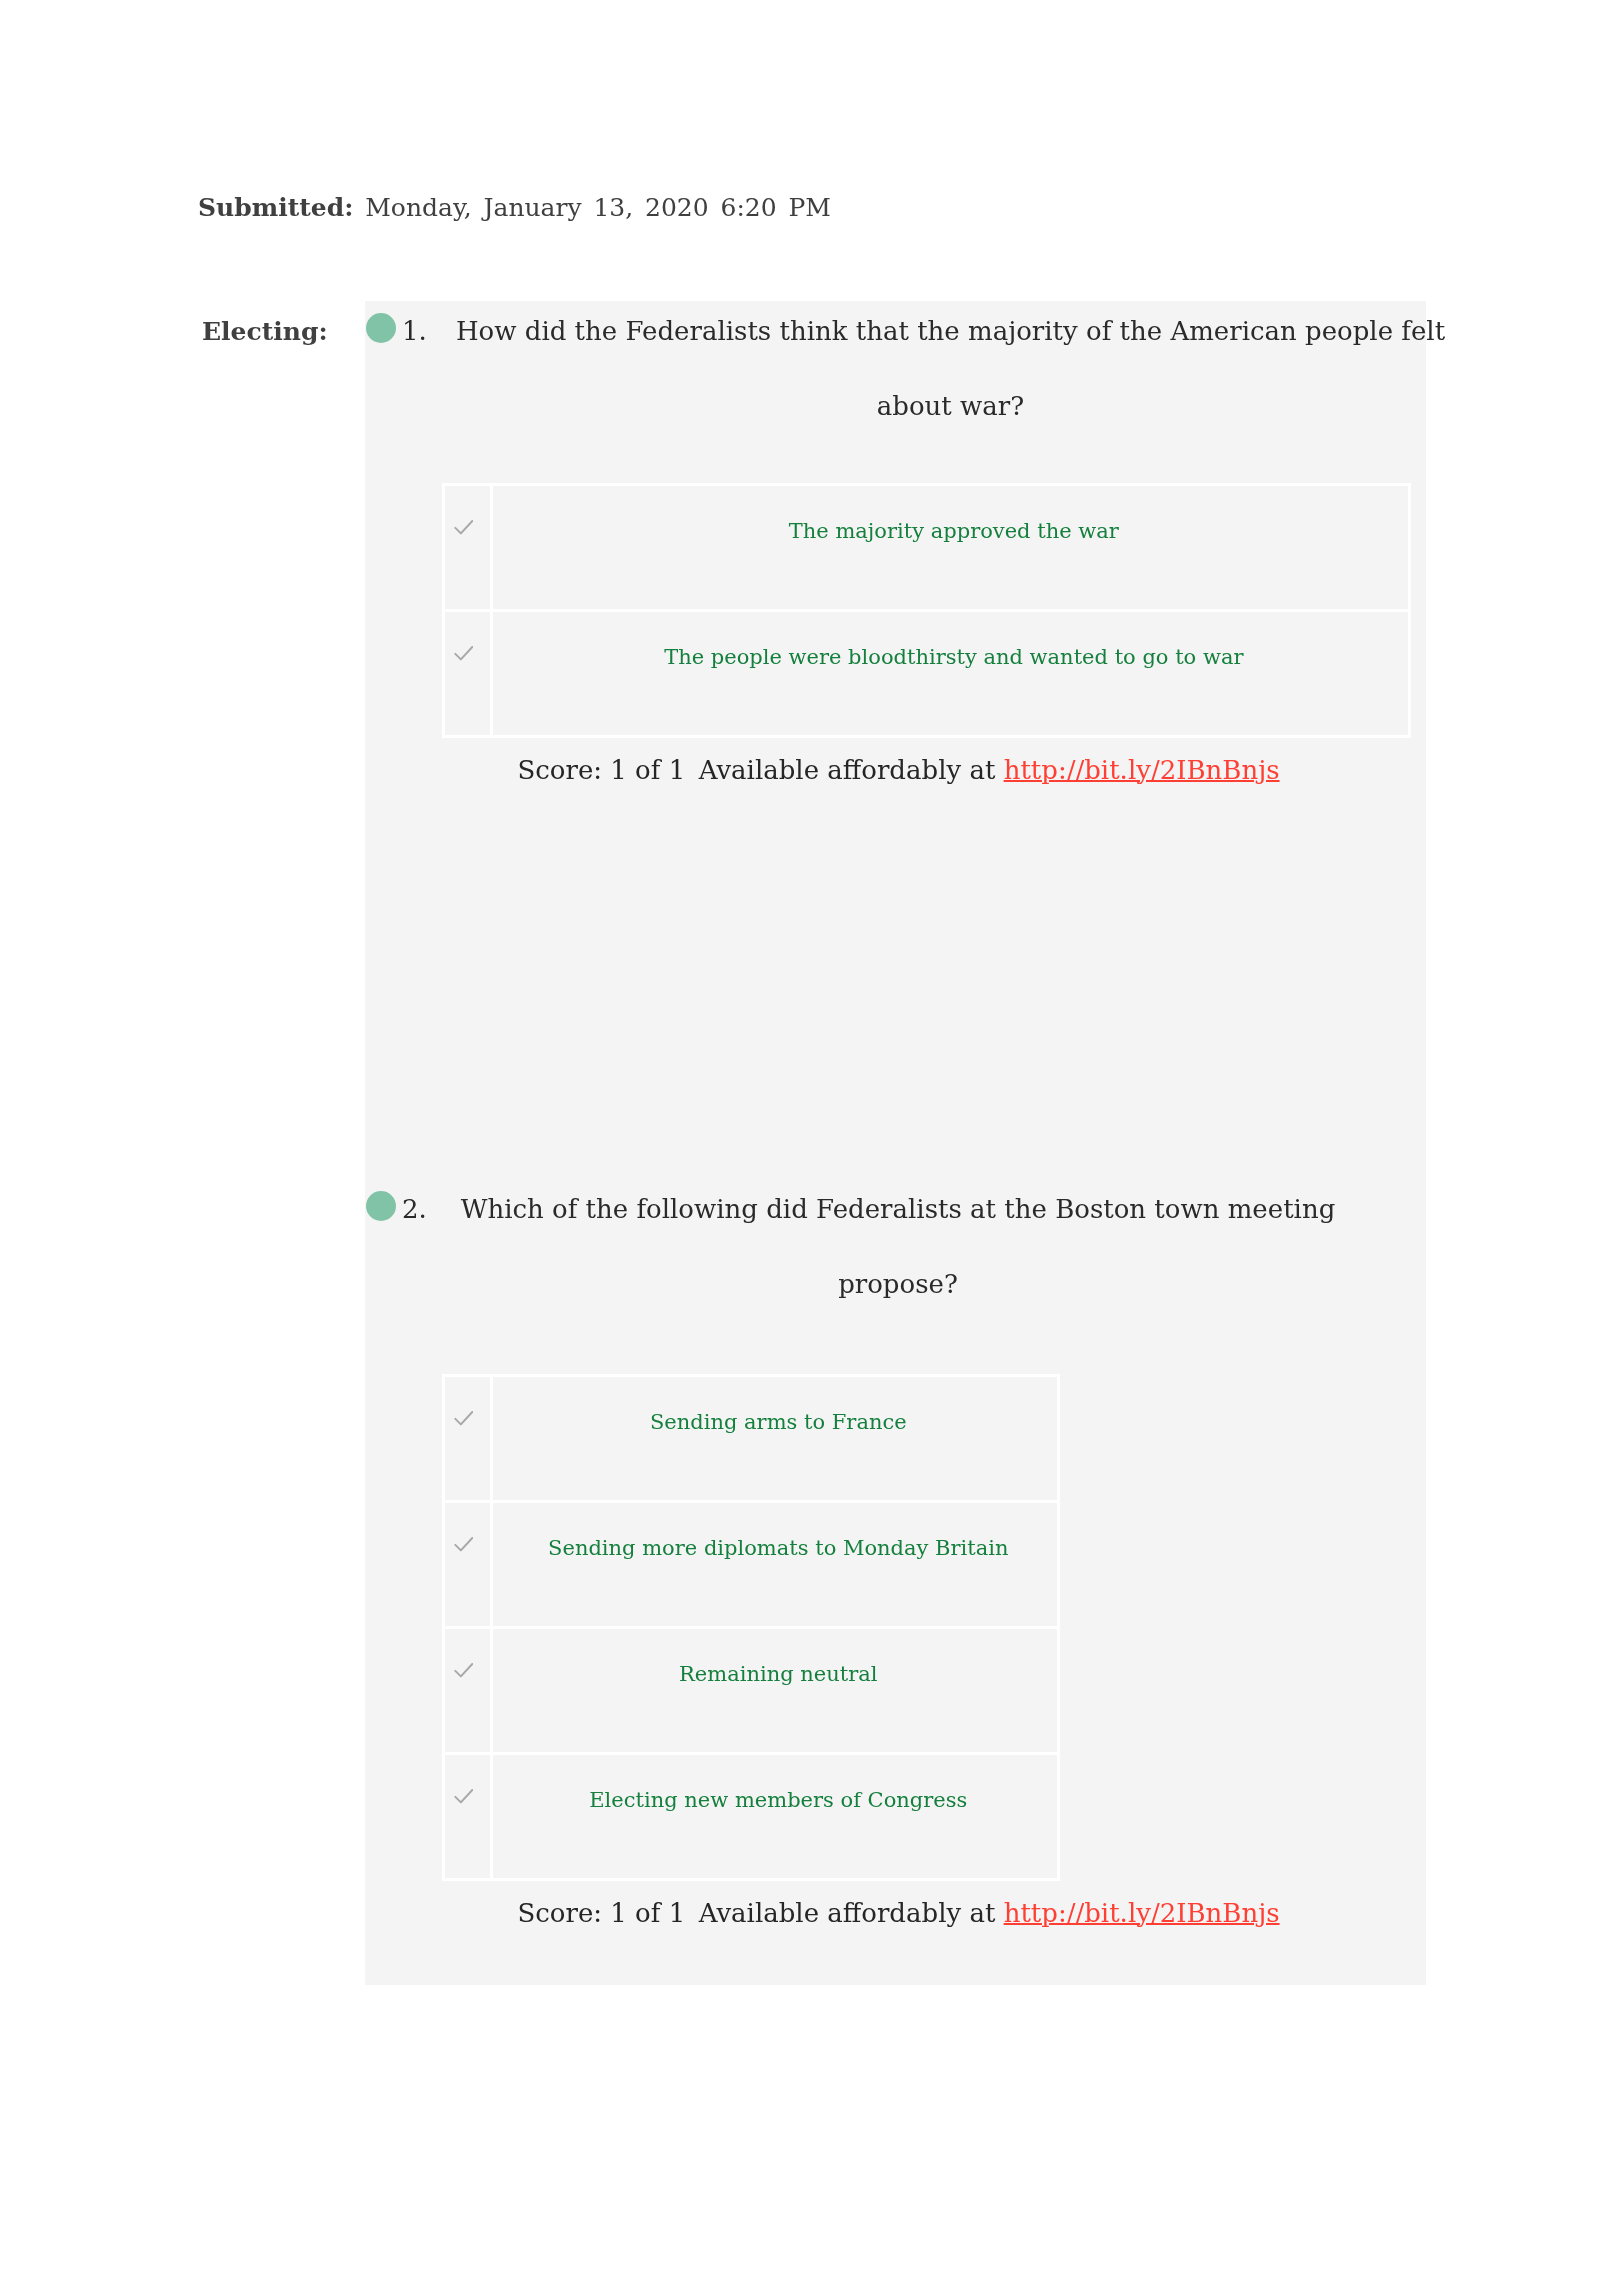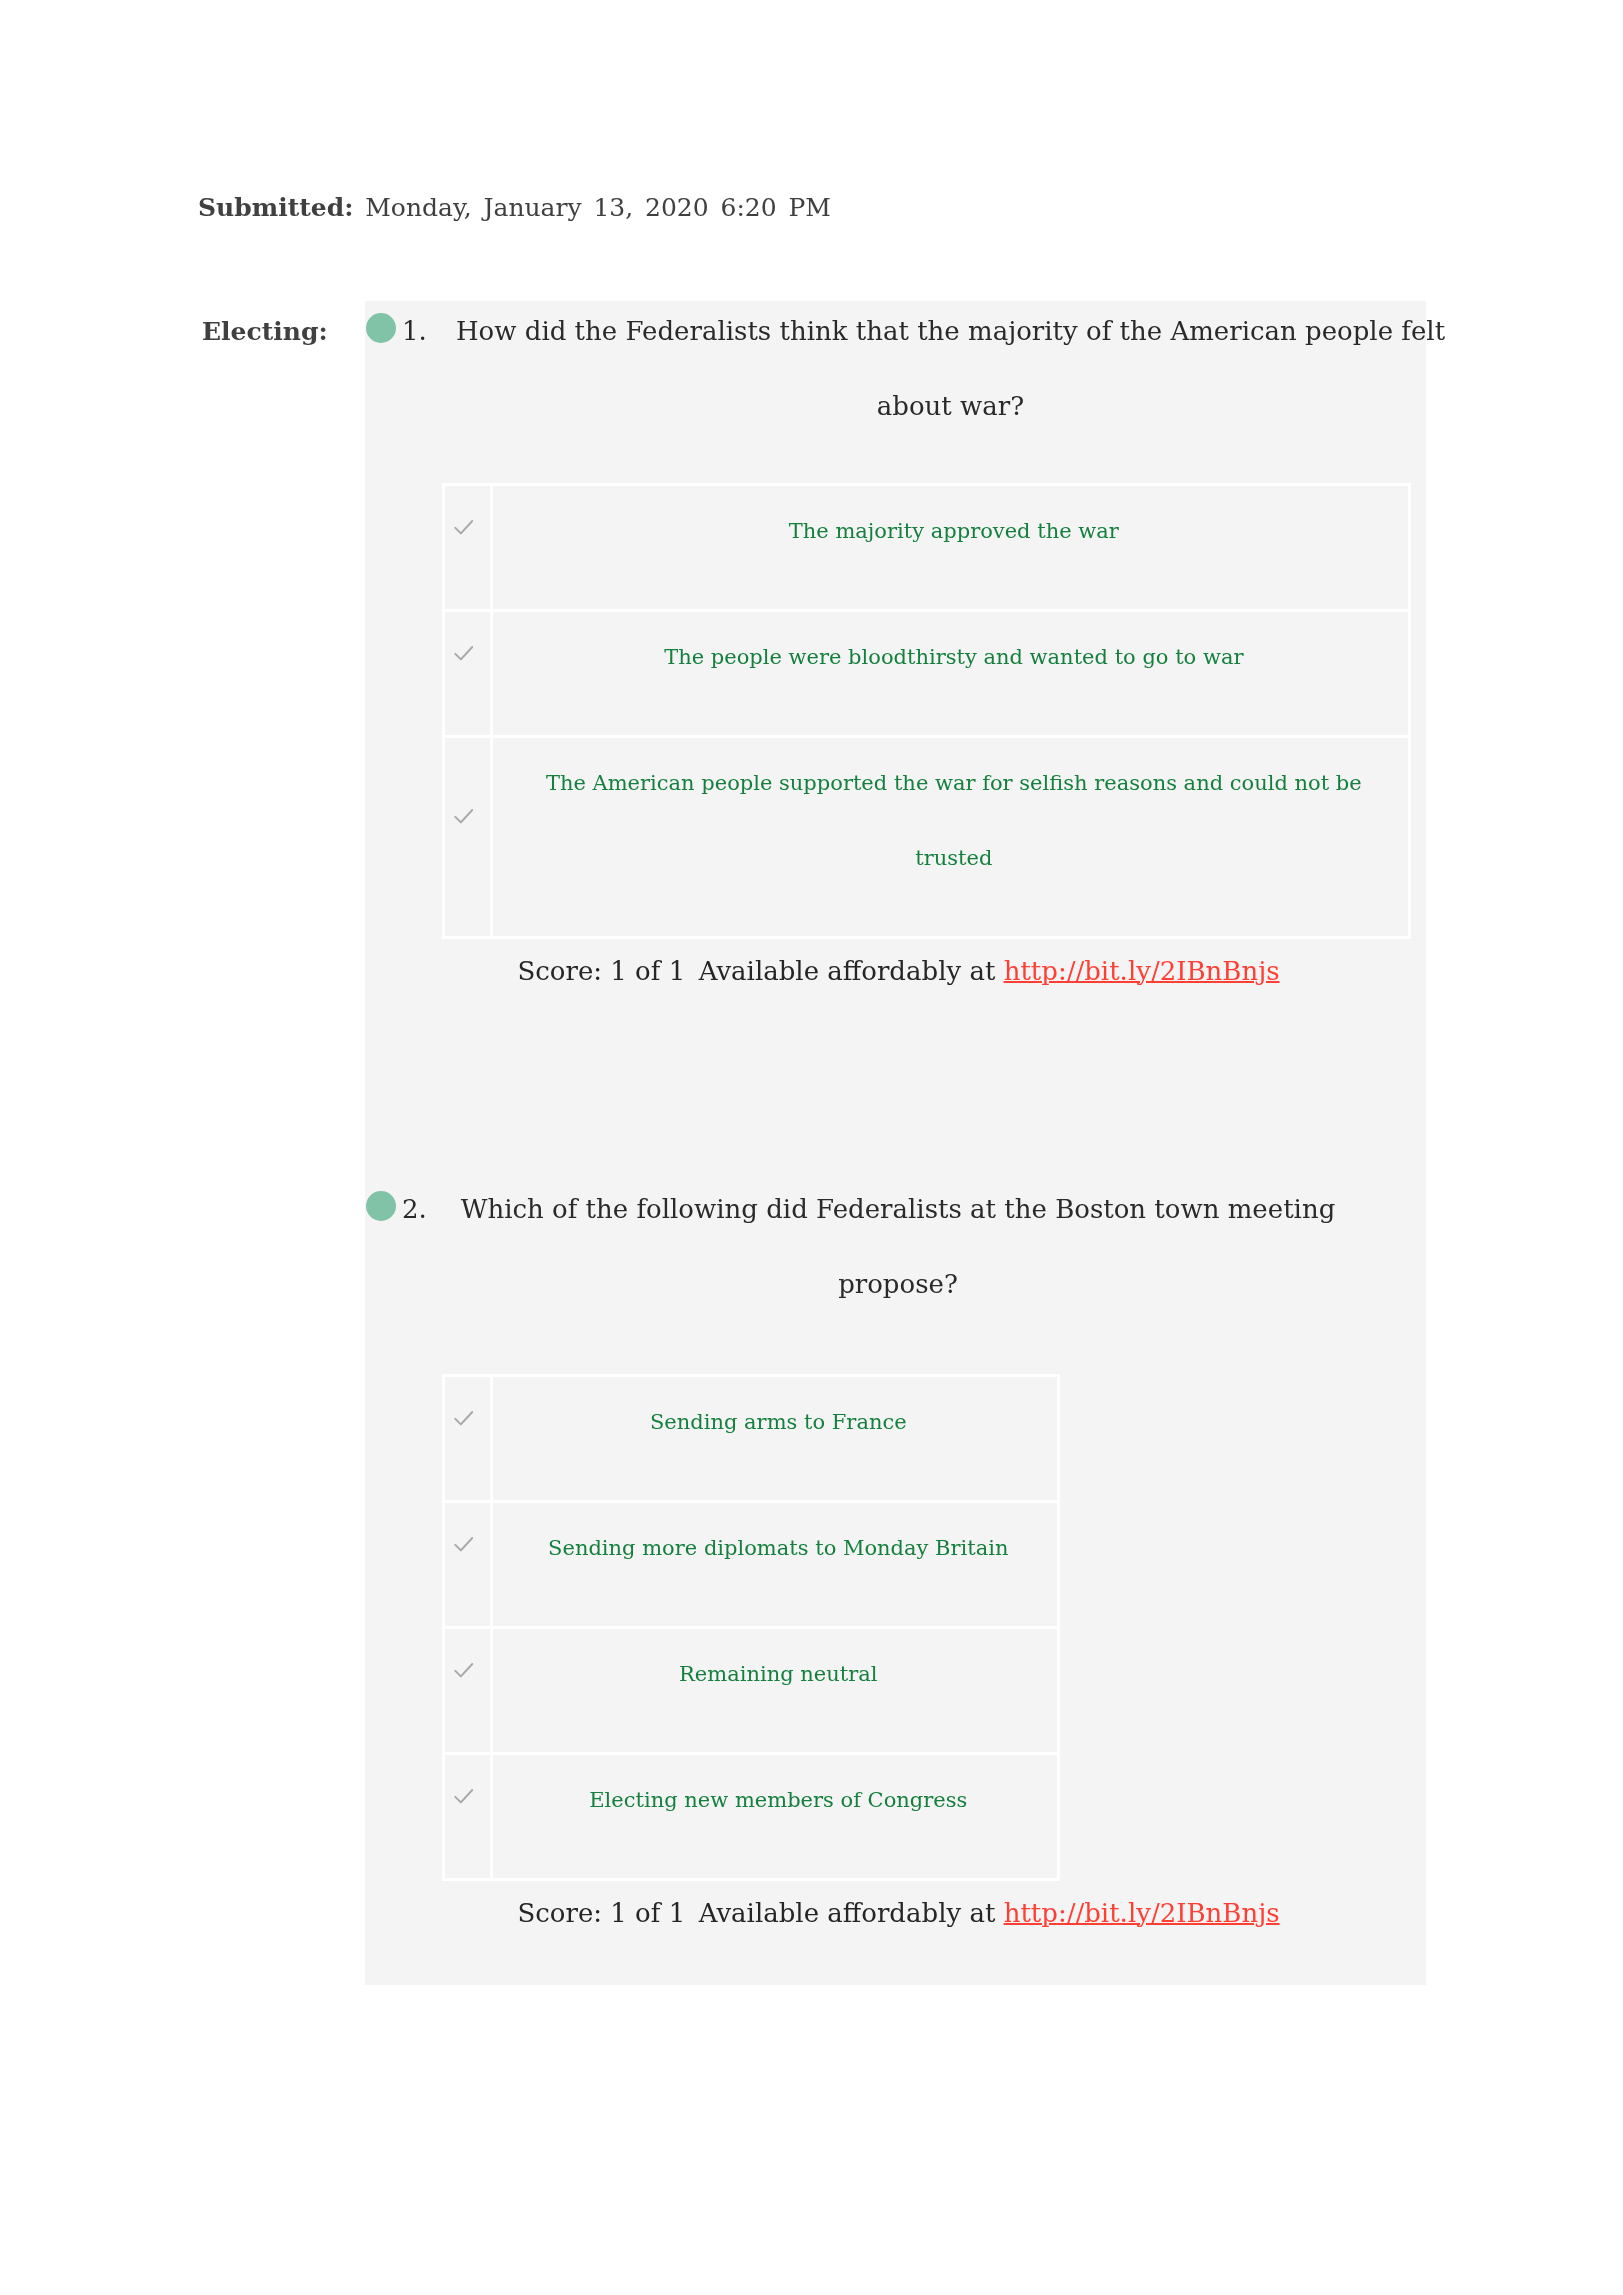--- a/index.html
+++ b/index.html
@@ -53,26 +53,20 @@
                   <path d="M2 13.5 L10.5 22 L28 3" fill="none" stroke="#a8a8a8" stroke-width="3" stroke-linecap="round" stroke-linejoin="round"></path>
                 </svg></span></td>
             <td class="ot">The majority approved the war</td>
           </tr>
       <tr>
             <td class="ck"><span><svg viewBox="0 0 30 26" aria-hidden="true">
                   <path d="M2 13.5 L10.5 22 L28 3" fill="none" stroke="#a8a8a8" stroke-width="3" stroke-linecap="round" stroke-linejoin="round"></path>
                 </svg></span></td>
             <td class="ot">The people were bloodthirsty and wanted to go to war</td>
           </tr>
-      <tr>
-            <td class="ck"><span><svg viewBox="0 0 30 26" aria-hidden="true">
-                  <path d="M2 13.5 L10.5 22 L28 3" fill="none" stroke="#a8a8a8" stroke-width="3" stroke-linecap="round" stroke-linejoin="round"></path>
-                </svg></span></td>
-            <td class="ot">The American people supported the war for selfish reasons and could not be trusted</td>
-          </tr>
     </tbody>
       </table>
     <div class="score">
       <span>Score: 1 of 1</span>
       <span class="note">Available affordably at</span>
       <span class="lnk">http://bit.ly/2IBnBnjs</span>
     </div>
   </div>
 
   <div class="qblock" style="top:1172px;">

